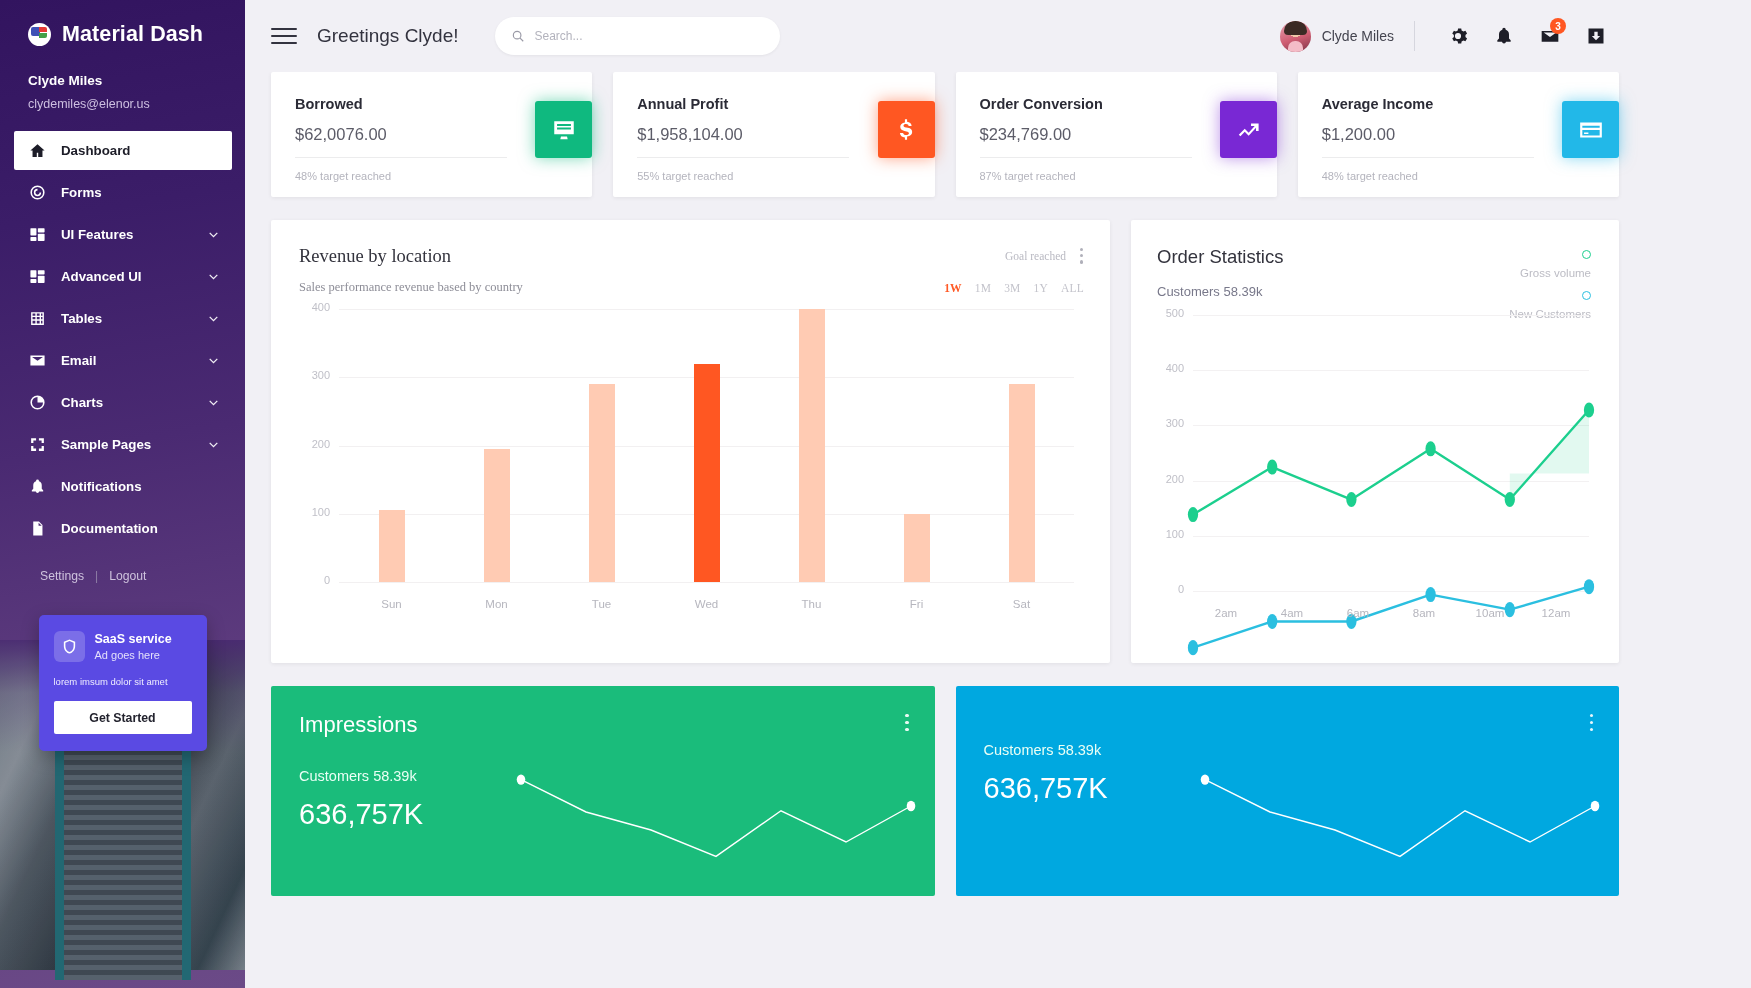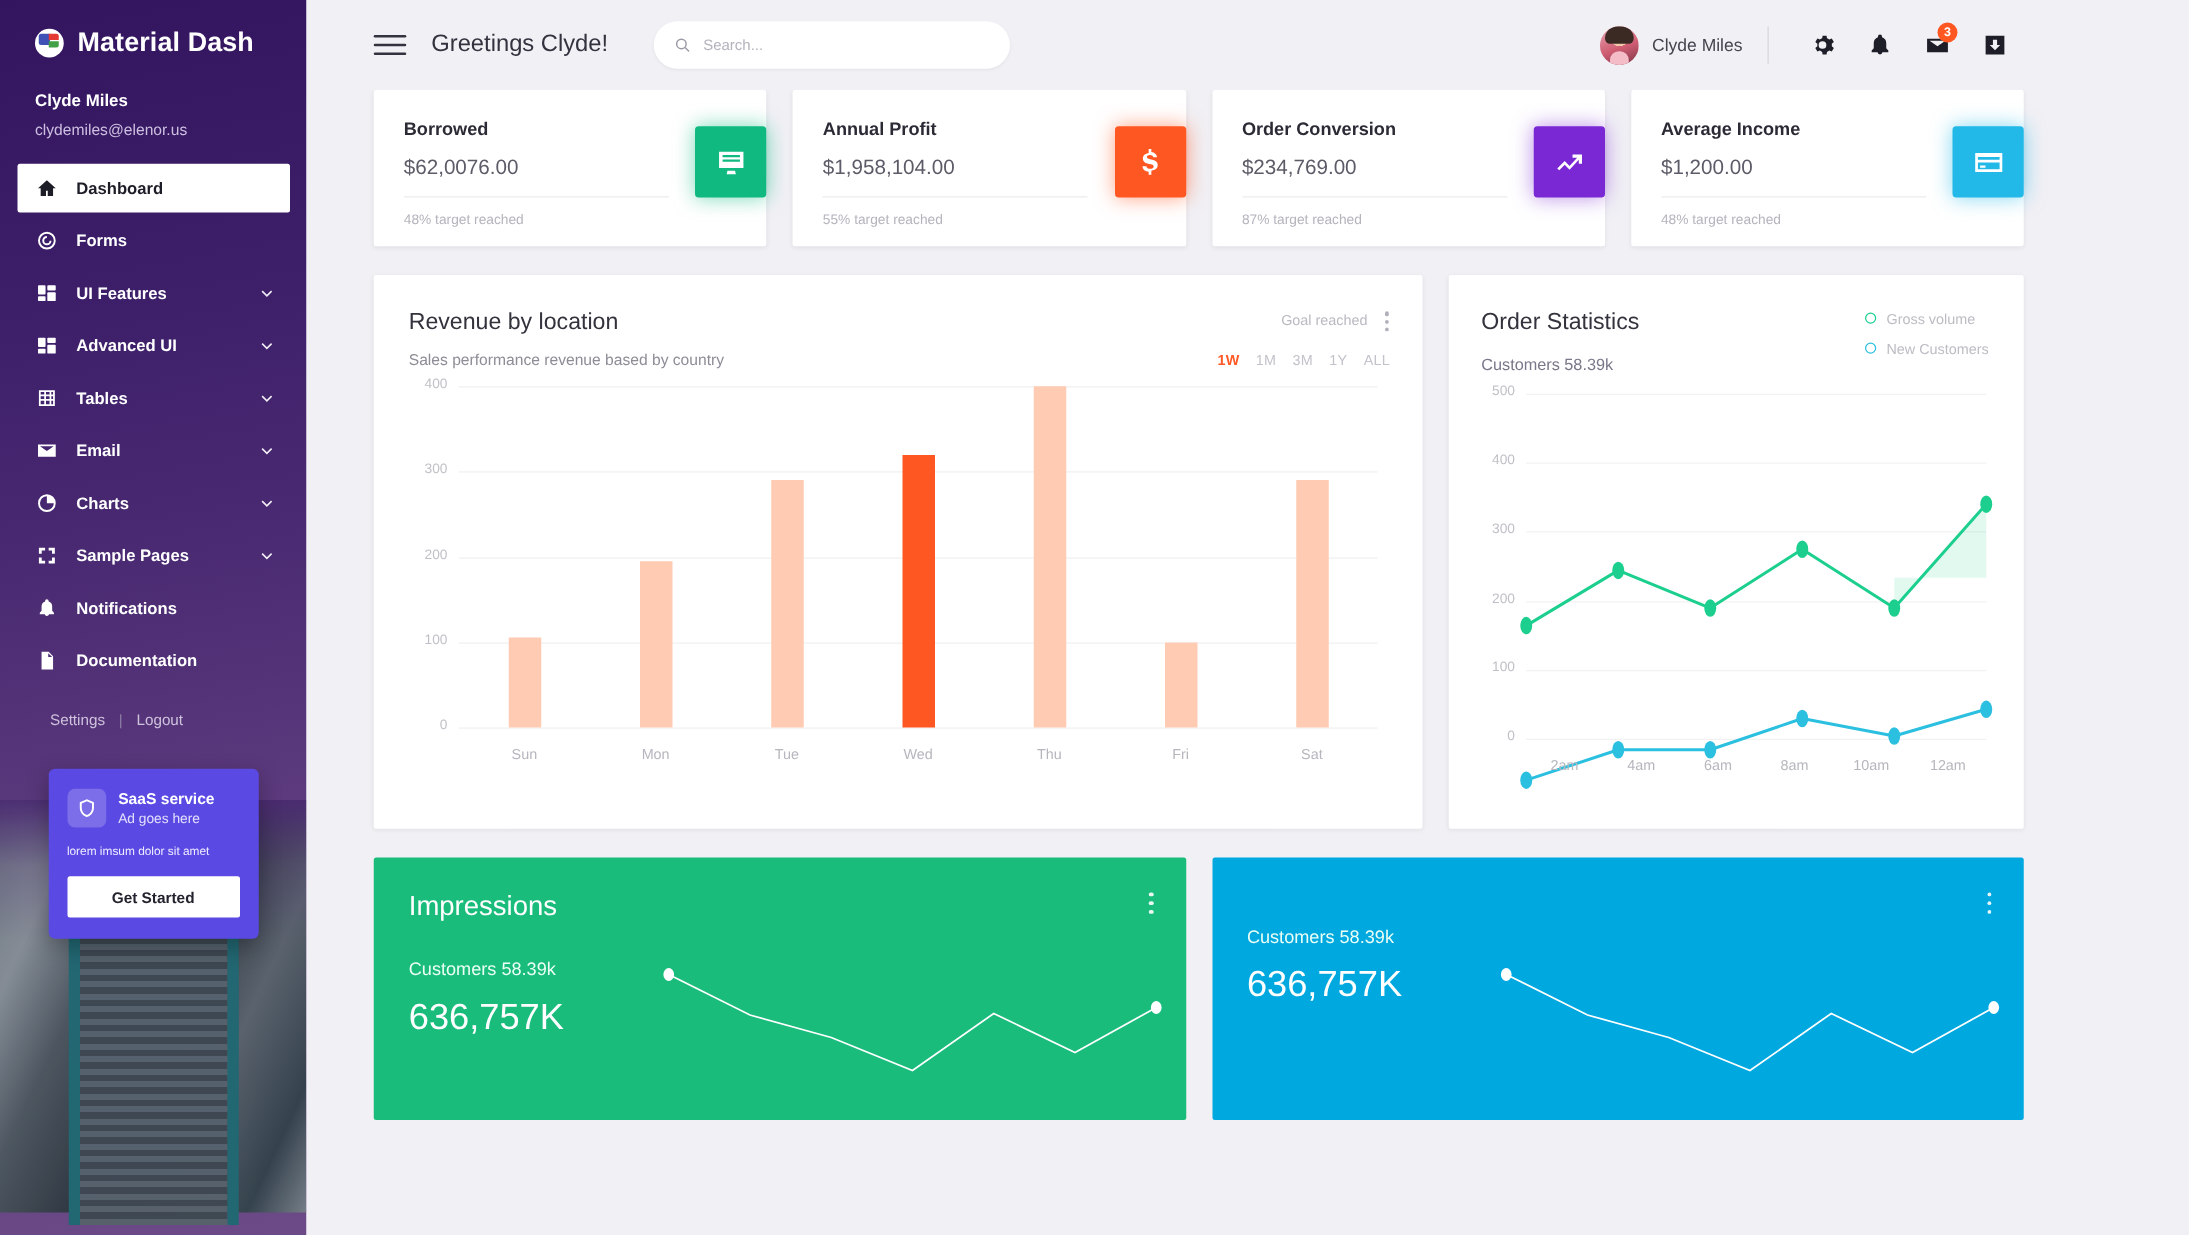--- a/index.html
+++ b/index.html
@@ -3,21 +3,21 @@
 <meta charset="utf-8">
 <style>
   * { box-sizing: border-box; margin: 0; padding: 0; }
   html, body { width: 1751px; height: 988px; overflow: hidden; }
   body {
     font-family: "Liberation Sans", sans-serif;
     background: #f1f0f5;
     color: #2c2c38;
     -webkit-font-smoothing: antialiased;
   }
-  .app { display: flex; width: 1647px; height: 988px; position: relative; gap: 28px; }
+  .app { display: flex; width: 1647px; height: 988px; position: relative; }
 
   
   .sidebar {
     width: 245px; flex: 0 0 245px; height: 988px;
     position: relative; overflow: hidden;
     background: linear-gradient(170deg, #32145f 0%, #3b1d68 22%, #4a2a72 45%, #5f3d7f 70%, #6b4a87 100%);
   }
   .sb-photo {
     position: absolute; left: 0; bottom: 18px; width: 245px; height: 330px;
     background:
@@ -140,21 +140,21 @@
   .stat-ico {
     position: absolute; right: 0px; top: 29px; width: 57px; height: 57px; border-radius: 3px;
     display: flex; align-items: center; justify-content: center;
   }
   .stat-ico svg { width: 26px; height: 26px; fill: #fff; }
 
   
   .charts-row { display: flex; gap: 21px; margin-top: 23px; }
   .card { background: #fff; border-radius: 2px; box-shadow: 0 1px 4px rgba(0,0,0,.07); }
   .rev-card { flex: 0 0 839px; height: 443px; padding: 26px 26px 14px 28px; position: relative; }
-  .rev-head { display: flex; align-items: flex-end; }
+  .rev-head { display: flex; align-items: flex-start; font-family: Liberation Serif, serif; }
   .rev-title { font-size: 18.5px; color: #33333d; font-weight: 400; }
   .rev-sub { font-size: 12.5px; color: #8d8d97; margin-top: 13px; }
   .rev-right { margin-left: auto; text-align: right; }
   .goal-row { display: flex; align-items: center; justify-content: flex-end; gap: 10px; }
   .goal-txt { font-size: 11.5px; color: #b9b9c2; }
   .kebab { width: 4px; display: flex; flex-direction: column; gap: 3px; cursor: pointer; padding: 2px 4px; }
   .kebab i { width: 3.2px; height: 3.2px; background: #b0b0ba; border-radius: 50%; display: block; }
   .ranges { margin-top: 16px; display: flex; gap: 13px; justify-content: flex-end; }
   .range { font-size: 11.5px; color: #c3c3cb; cursor: pointer; letter-spacing: .2px; }
   .range.active { color: #ff5a26; font-weight: 700; }
@@ -167,21 +167,21 @@
   .bcol { flex: 1; display: flex; flex-direction: column; align-items: center; justify-content: flex-end; height: 100%; }
   .bar { width: 26px; background: #ffcbb3; }
   .bar.hi { background: #ff5722; }
   .xlabels { position: absolute; left: 40px; right: 10px; bottom: 4px; display: flex; }
   .xlabels span { flex: 1; text-align: center; font-size: 11.5px; color: #b6b6be; }
 
   .ord-card { flex: 1; height: 443px; padding: 26px 24px 14px 26px; position: relative; }
   .ord-title { font-size: 18.5px; color: #33333d; font-weight: 400; }
   .ord-sub { font-size: 13px; color: #78788a; margin-top: 16px; }
   .legend { position: absolute; right: 28px; top: 30px; }
-  .lg-item { display: flex; align-items: flex-start; gap: 8px; margin-bottom: 12px; }
+  .lg-item { display: flex; align-items: flex-end; gap: 8px; margin-bottom: 12px; flex-direction: column; }
   .lg-dot { width: 9px; height: 9px; border-radius: 50%; border: 1.6px solid; flex: 0 0 9px; }
   .lg-txt { font-size: 11.5px; color: #bcbcc4; }
 
   .linechart { position: relative; height: 310px; margin-top: 12px; padding-left: 36px; }
   .lgrid { position: absolute; left: 36px; right: 6px; top: 4px; bottom: 30px; }
   .lgl { position: absolute; left: 0; right: 0; height: 1px; background: #f3f1f2; }
   .lgl-lab { position: absolute; right: calc(100% + 9px); top: -8px; font-size: 11px; color: #bfbfc7; }
   .lsvg { position: absolute; left: 36px; right: 6px; top: 4px; bottom: 30px; overflow: visible; }
   .lxlabels { position: absolute; left: 36px; right: 6px; bottom: 2px; display: flex; }
   .lxlabels span { flex: 1; text-align: center; font-size: 11.5px; color: #b6b6be; }

